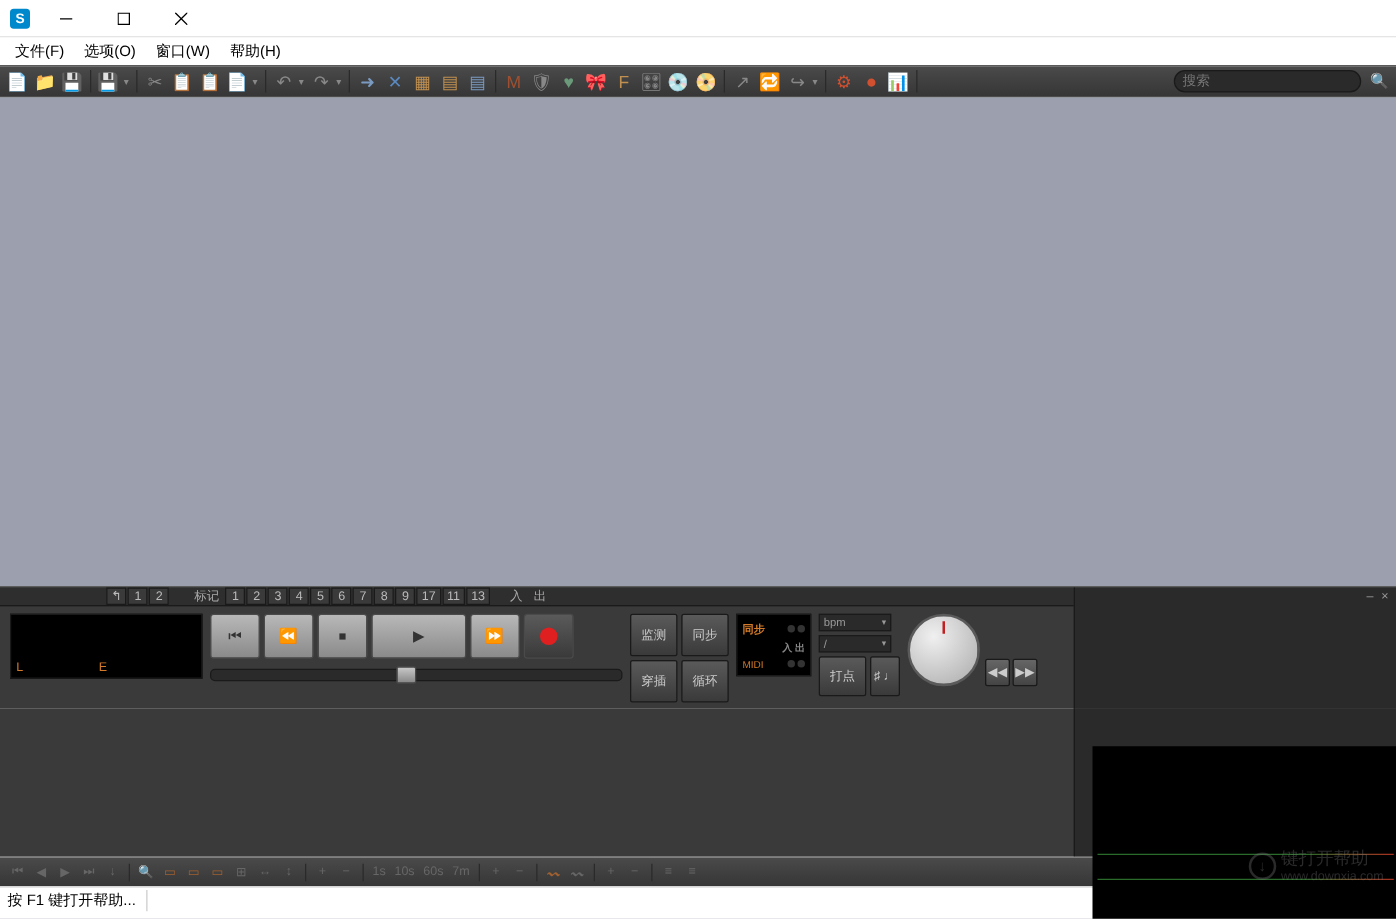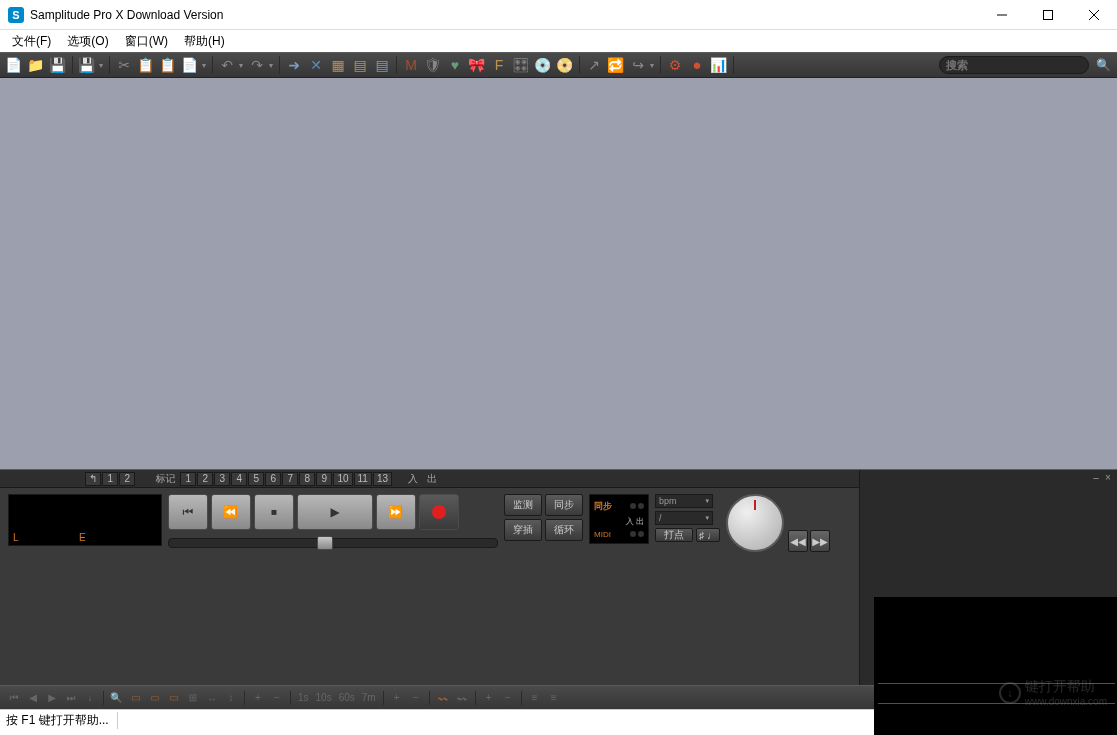--- a/index.html
+++ b/index.html
@@ -13,21 +13,21 @@
 .titlebar .win-btn svg { width: 10px; height: 10px; }
 
 .menubar { height: 22px; background: #fff; display: flex; align-items: center; padding: 0 4px; font-size: 12px; }
 .menubar .menu-item { padding: 2px 8px; cursor: pointer; }
 
 .toolbar { height: 26px; background: linear-gradient(#4a4a4a, #363636); display: flex; align-items: center; padding: 0 4px; gap: 2px; border-top: 1px solid #5a5a5a; border-bottom: 1px solid #222; }
 .tb-icon { width: 20px; height: 20px; display: flex; align-items: center; justify-content: center; cursor: pointer; border-radius: 2px; font-size: 14px; }
 .tb-sep { width: 1px; height: 18px; background: #2a2a2a; margin: 0 2px; }
 .tb-dd { width: 6px; color: #888; font-size: 8px; cursor: pointer; }
 .search-box { margin-left: auto; display: flex; align-items: center; background: #2a2a2a; border: 1px solid #1a1a1a; border-radius: 10px; height: 18px; padding: 0 6px; width: 150px; }
-.search-box input { background: transparent; border: none; color: #888; font-size: 11px; width: 100%; outline: none; font-weight: bold; }
+.search-box input { background: transparent; border: none; color: #888; font-size: 11px; width: 100%; outline: none; }
 .search-ico { width: 18px; height: 18px; margin-left: 4px; cursor: pointer; color: #aaa; display:flex; align-items:center; justify-content:center; }
 
 .workspace { height: 391px; background: #9ca0ae; }
 
 .transport-panel { height: 98px; background: #3a3a3a; border-top: 1px solid #5a5a5a; position: relative; display: flex; }
 .tp-min { position: absolute; right: 4px; top: 2px; display:flex; gap:2px; }
 .tp-min span { width: 10px; height: 10px; display:flex; align-items:center; justify-content:center; color:#999; cursor:pointer; font-size:10px; }
 
 .marker-bar { height: 18px; background: #2e2e2e; border-bottom: 1px solid #1a1a1a; display: flex; align-items: center; padding: 0 4px; gap: 1px; font-size: 10px; }
 .marker-btn { min-width: 16px; height: 14px; background: #3a3a3a; border: 1px solid #1a1a1a; color: #bbb; display: flex; align-items: center; justify-content: center; cursor: pointer; padding: 0 3px; }
@@ -43,34 +43,34 @@
 .transport-buttons { display: flex; gap: 3px; }
 .tbtn { height: 36px; background: linear-gradient(#b8b8b8, #8a8a8a); border: 1px solid #4a4a4a; border-radius: 3px; display: flex; align-items: center; justify-content: center; cursor: pointer; color: #333; }
 .tbtn.w1 { width: 40px; }
 .tbtn.w2 { width: 76px; }
 .tbtn.rec { width: 40px; background: linear-gradient(#5a5a5a, #3a3a3a); }
 .rec-dot { width: 14px; height: 14px; background: #e02020; border-radius: 50%; }
 .slider-track { width: 330px; height: 10px; background: #2a2a2a; border: 1px solid #1a1a1a; border-radius: 4px; position: relative; margin-top: 4px; }
 .slider-thumb { position: absolute; left: 148px; top: -3px; width: 16px; height: 14px; background: linear-gradient(#c8c8c8,#888); border: 1px solid #4a4a4a; border-radius: 2px; cursor: pointer; }
 
 .small-btn-grid { display: grid; grid-template-columns: repeat(2, 38px); gap: 3px; }
-.sbtn { height: 22px; background: linear-gradient(#5a5a5a, #3a3a3a); border: 1px solid #1a1a1a; border-radius: 2px; color: #ccc; font-size: 10px; display: flex; align-items: center; justify-content: center; cursor: pointer; }
+.sbtn { height: 34px; background: linear-gradient(#5a5a5a, #3a3a3a); border: 1px solid #1a1a1a; border-radius: 2px; color: #ccc; font-size: 10px; display: flex; align-items: center; justify-content: center; cursor: pointer; }
 
 .sync-box { width: 60px; height: 50px; background: #000; border: 1px solid #1a1a1a; display: flex; flex-direction: column; justify-content: space-around; padding: 3px 4px; }
 .sync-row { display: flex; align-items: center; justify-content: space-between; font-size: 9px; }
 .sync-lbl { color: #d37a2a; font-weight: bold; }
 .sync-lbl2 { color: #d37a2a; font-size: 8px; }
 .sync-dots { display: flex; gap: 2px; }
 .sync-dot { width: 6px; height: 6px; background: #333; border-radius: 50%; }
 .sync-sub { color: #888; font-size: 8px; font-weight: bold; }
 
 .tempo-col { display: flex; flex-direction: column; gap: 3px; }
 .tempo-field { width: 58px; height: 14px; background: #2a2a2a; border: 1px solid #1a1a1a; color: #999; font-size: 9px; padding: 0 3px; display: flex; align-items: center; justify-content: space-between; }
 .tempo-row2 { display: flex; gap: 3px; }
-.tbtn-sm { width: 38px; height: 14px; background: linear-gradient(#5a5a5a,#3a3a3a); border:1px solid #1a1a1a; border-radius:2px; color:#ccc; font-size:10px; display:flex; align-items:center; justify-content:center; cursor:pointer; }
+.tbtn-sm { width: 38px; height: 32px; background: linear-gradient(#5a5a5a,#3a3a3a); border:1px solid #1a1a1a; border-radius:2px; color:#ccc; font-size:10px; display:flex; align-items:center; justify-content:center; cursor:pointer; }
 
 .dial-area { display: flex; align-items: center; gap: 4px; }
 .dial { width: 58px; height: 58px; background: radial-gradient(circle at 35% 30%, #f0f0f0, #aaa); border-radius: 50%; border: 2px solid #5a5a5a; position: relative; cursor: pointer; }
 .dial::before { content: ''; position: absolute; top: 4px; left: 50%; width: 2px; height: 10px; background: #c02020; transform: translateX(-50%); }
 .mini-arrows { display: flex; flex-direction: column; gap: 2px; }
 .mini-arr { width: 20px; height: 22px; background: linear-gradient(#666,#444); border: 1px solid #1a1a1a; border-radius: 2px; display:flex; align-items:center; justify-content:center; color:#ccc; cursor:pointer; font-size:10px; }
 
 .visualizer-panel { width: 258px; background: #2a2a2a; border-left: 1px solid #1a1a1a; position: relative; }
 .vis-min { position: absolute; right: 4px; top: 2px; display:flex; gap:2px; }
 .vis-min span { width: 10px; height: 10px; color:#999; cursor:pointer; font-size:10px; display:flex; align-items:center; justify-content:center; }
@@ -93,21 +93,20 @@
 .statusbar { height: 22px; background: #fff; border-top: 1px solid #ccc; display: flex; align-items: center; padding: 0 6px; font-size: 12px; color: #000; }
 .statusbar .seg { border-right: 1px solid #ccc; padding-right: 8px; margin-right: 8px; }
 .watermark { position: absolute; right: 10px; bottom: 28px; color: rgba(120,120,120,0.35); font-size: 14px; pointer-events: none; display:flex; align-items:center; gap:4px; }
 .watermark .wm-icon { width:22px; height:22px; border:2px solid rgba(120,120,120,0.35); border-radius:50%; display:flex; align-items:center; justify-content:center; font-size:12px; }
 </style>
 </head>
 <body>
 
 <div class="titlebar">
   <div class="app-icon">S</div>
-  <div class="title">Samplitude Pro X Download Version</div>
   <div class="win-controls">
     <div class="win-btn">
         <svg viewBox="0 0 10 10">
           <line x1="0" y1="5" x2="10" y2="5" stroke="#000" stroke-width="1"></line>
         </svg>
       </div>
     <div class="win-btn">
         <svg viewBox="0 0 10 10">
           <rect x="0.5" y="0.5" width="9" height="9" fill="none" stroke="#000" stroke-width="1"></rect>
         </svg>
@@ -194,21 +193,21 @@
       <div class="marker-lbl">标记</div>
       <div class="marker-btn">1</div>
       <div class="marker-btn">2</div>
       <div class="marker-btn">3</div>
       <div class="marker-btn">4</div>
       <div class="marker-btn">5</div>
       <div class="marker-btn">6</div>
       <div class="marker-btn">7</div>
       <div class="marker-btn">8</div>
       <div class="marker-btn">9</div>
-      <div class="marker-btn">10</div>
+      <div class="marker-btn">17</div>
       <div class="marker-btn">11</div>
       <div class="marker-btn">13</div>
       <div style="width:10px"></div>
       <div class="marker-lbl">入</div>
       <div class="marker-lbl">出</div>
     </div>
     <div class="tp-body">
       <div class="tc-display">
         <div class="tc-l">L</div>
         <div class="tc-e">E</div>

